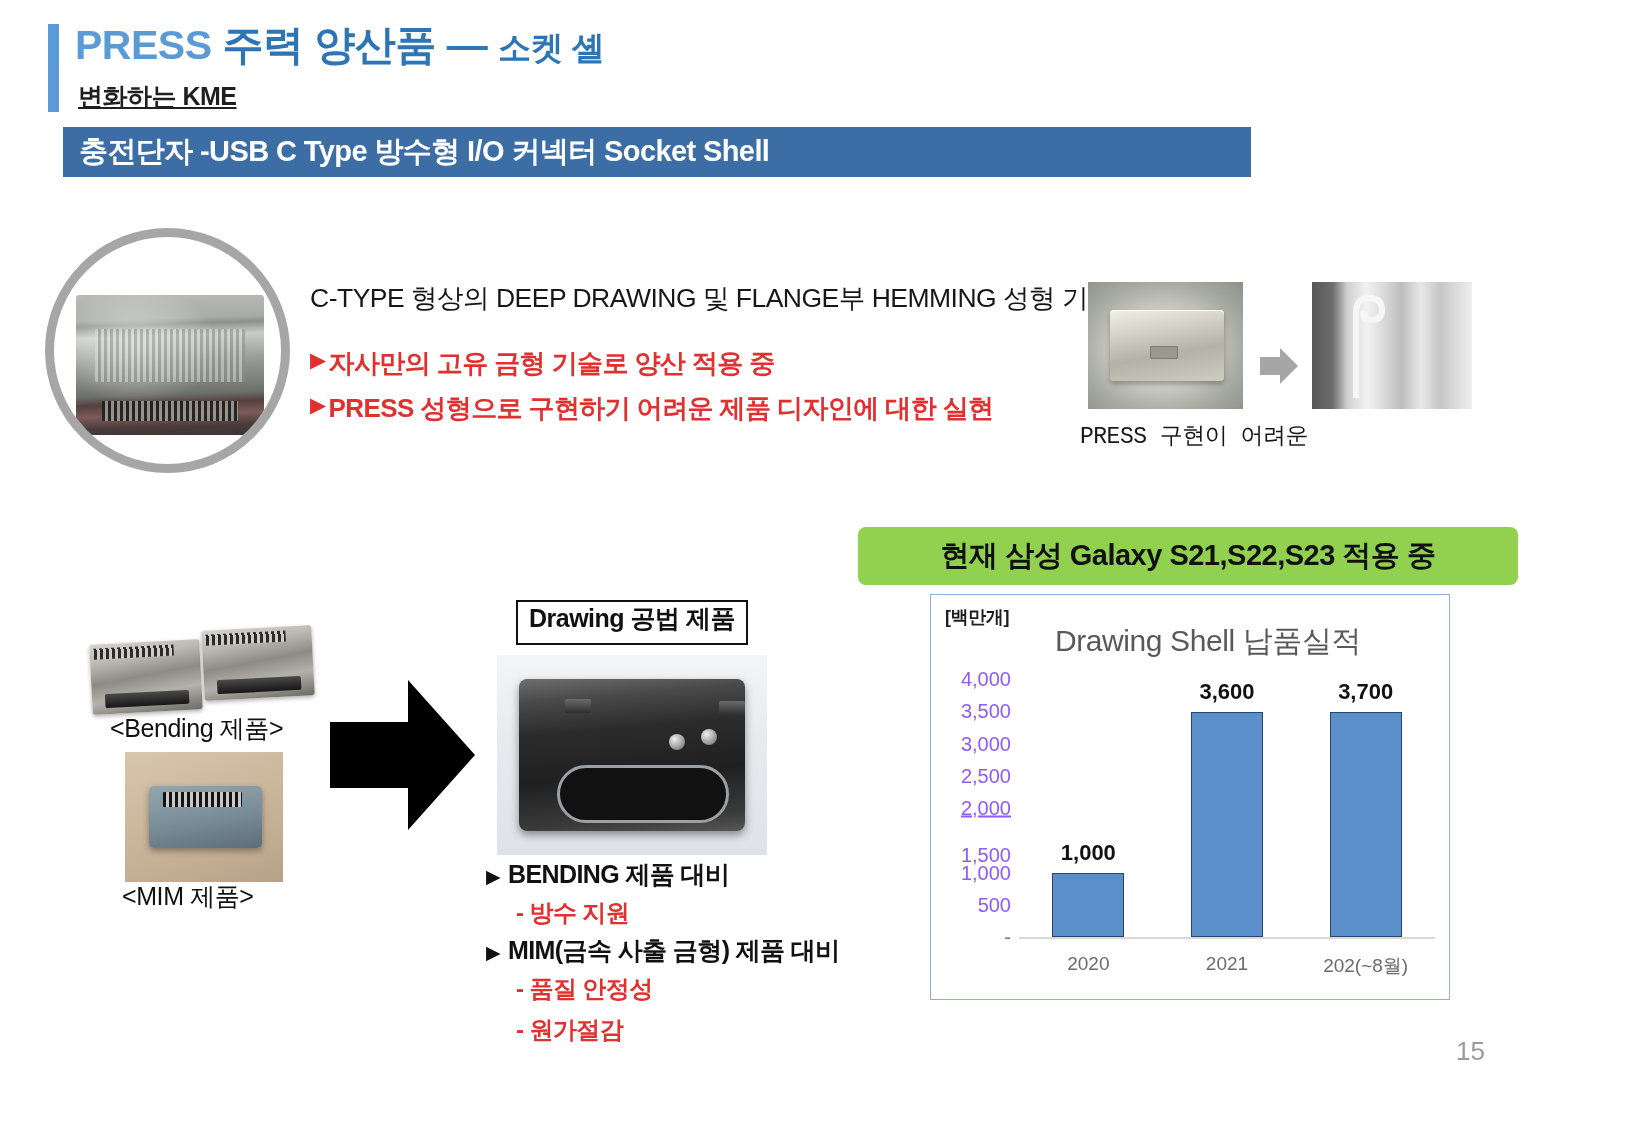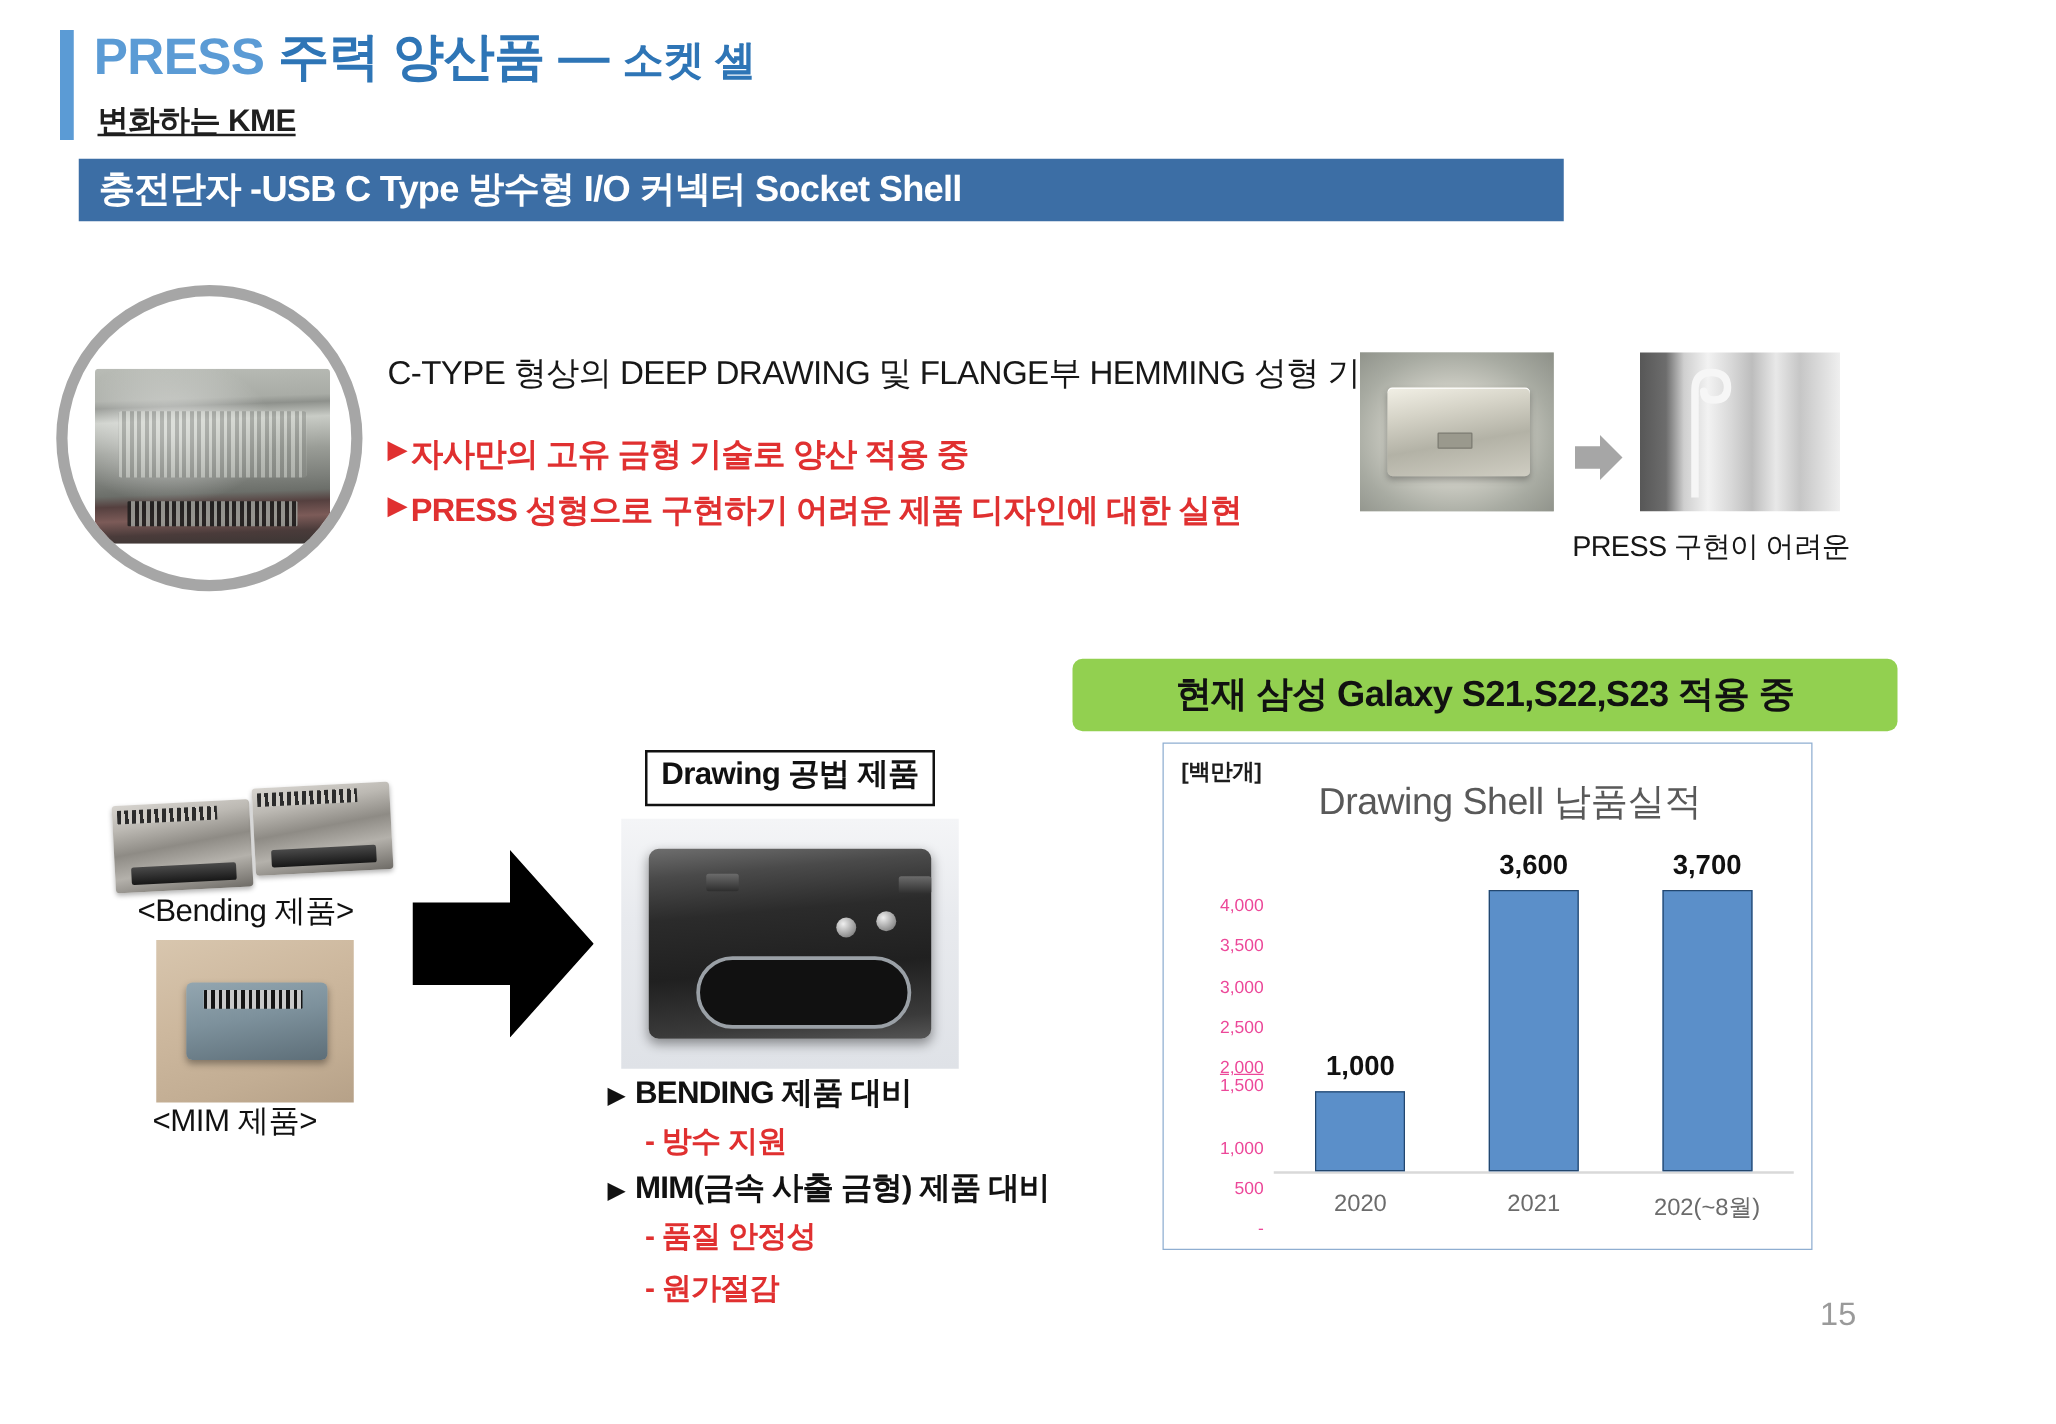--- a/index.html
+++ b/index.html
@@ -204,25 +204,26 @@
     left: 40px;
     top: 12px;
     width: 34px;
     height: 104px;
   }
   #flange-caption {
     position: absolute;
     left: 1080px;
     top: 422px;
     width: 400px;
-    text-align: right;
+    text-align: left;
     font-size: 23px;
     color: #171717;
     line-height: 1.32;
     letter-spacing: -0.5px;
+    font-family: Liberation Mono, monospace;
   }
 
   
   #bending-photo-pair {
     position: absolute;
     left: 85px;
     top: 620px;
     width: 240px;
     height: 95px;
   }
@@ -476,25 +477,24 @@
   #chart-axis-labels {
     position: absolute;
     left: 8px;
     top: 84px;
     width: 76px;
     bottom: 62px;
   }
   .y-tick {
     position: absolute;
     right: 4px;
-    font-size: 14px;
-    color: #ec4899;
+    font-size: 20px;
+    color: #8b5cf6;
     transform: translateY(-50%);
     white-space: nowrap;
-    margin-top: 45px;
   }
   #chart-baseline {
     position: absolute;
     left: 88px;
     right: 14px;
     height: 2px;
     background: #d9d9d9;
   }
   .bar-group {
     position: absolute;
@@ -636,21 +636,21 @@
 
 <div id="chart-card">
   <div id="chart-unit-label">[백만개]</div>
   <div id="chart-title">Drawing Shell 납품실적</div>
   <div id="chart-axis-labels">
       <div class="y-tick" style="top: 0px;">4,000</div>
       <div class="y-tick" style="top: 32.25px;">3,500</div>
       <div class="y-tick" style="top: 64.5px;">3,000</div>
       <div class="y-tick" style="top: 96.75px;">2,500</div>
       <div class="y-tick" style="top: 129px; text-decoration: underline;">2,000</div>
-      <div class="y-tick" style="top: 144px;">1,500</div>
+      <div class="y-tick" style="top: 176px;">1,500</div>
       <div class="y-tick" style="top: 193.5px;">1,000</div>
       <div class="y-tick" style="top: 225.75px;">500</div>
       <div class="y-tick" style="top: 258px;">-</div>
     </div>
   <div id="chart-baseline" style="top: 342px;"></div>
   <div id="chart-plot">
       <div class="bar-group" style="left: 0px; width: 138.667px;">
         <div class="bar-value">1,000</div>
         <div class="bar-rect" style="height: 64.5px; background: rgb(91, 143, 201); border-color: rgb(35, 71, 111);"></div>
       </div>

